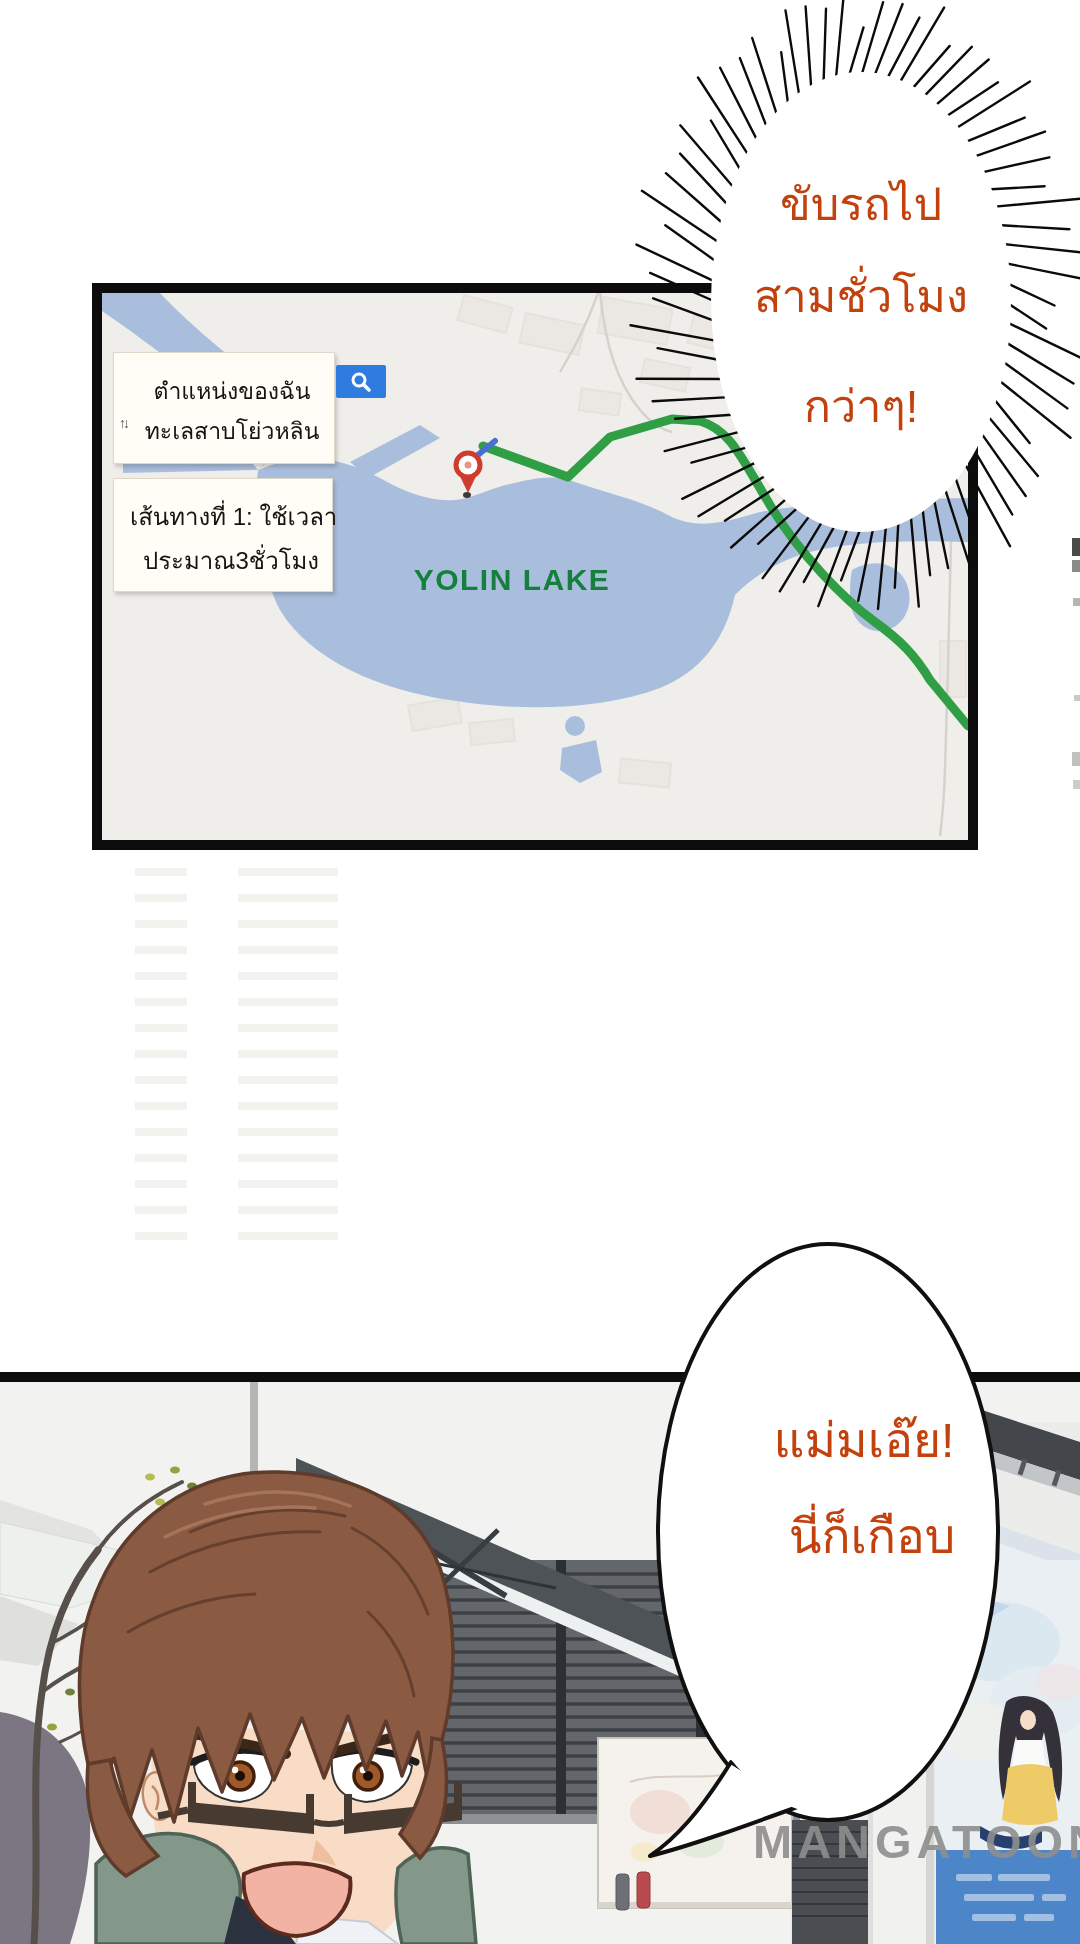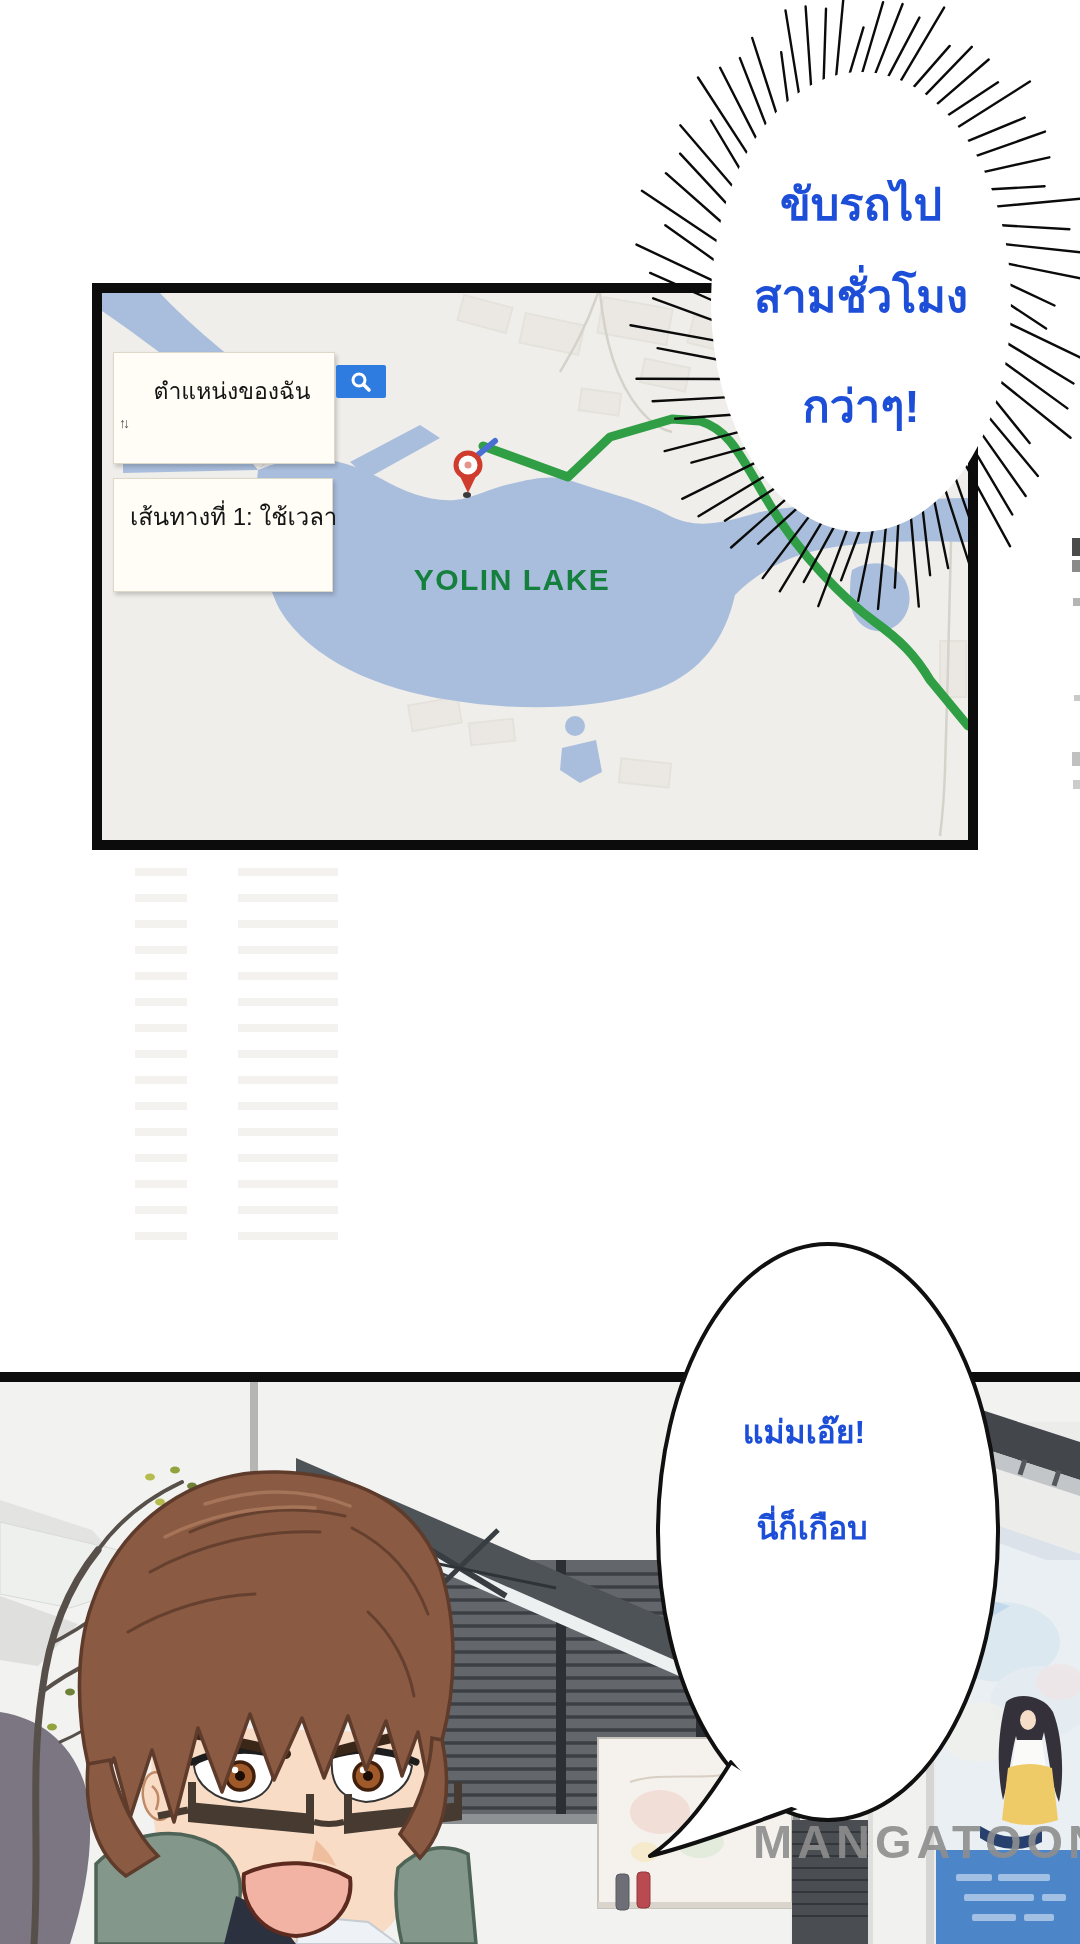--- a/index.html
+++ b/index.html
@@ -20,33 +20,33 @@
               border-radius:2px;display:flex;align-items:center;justify-content:center;}
   .lake-label{position:absolute;left:300px;top:270px;width:220px;text-align:center;
               font-weight:bold;font-size:30px;letter-spacing:1.5px;color:#15803d;}
 
   
   .dashes{position:absolute;background:repeating-linear-gradient(to bottom,#f3f2ef 0 8px,transparent 8px 26px);}
   .edge-mark{position:absolute;}
 
   
   .burst{position:absolute;left:0;top:0;pointer-events:none;}
-  .bubble-line{position:absolute;text-align:center;font-weight:bold;color:#1d4ed8;white-space:nowrap;}
+  .bubble-line{position:absolute;text-align:center;font-weight:normal;color:#c2410c;white-space:nowrap;}
   .tb{left:716px;width:290px;font-size:45px;line-height:58px;}
   .tb1{top:176px;} .tb2{top:268px;} .tb3{top:378px;}
 
   
   .photo-border{position:absolute;left:0;top:1372px;width:1080px;height:10px;background:#0d0d0d;}
   .photo-panel{position:absolute;left:0;top:1382px;width:1080px;height:562px;overflow:hidden;background:#f2f3f1;}
 
   .watermark{position:absolute;left:753px;top:1814px;width:327px;overflow:hidden;white-space:nowrap;
              font-size:47px;font-weight:bold;letter-spacing:5px;color:#8e8e8e;opacity:.9;}
 
   .bubble2{position:absolute;left:0;top:0;pointer-events:none;}
-  .bb{left:636px;width:336px;font-size:32px;line-height:60px;}
+  .bb{left:696px;width:336px;font-size:48px;line-height:60px;margin-top:9px;}
   .bb1{top:1402px;} .bb2{top:1498px;padding-left:8px;} .bb3{top:1600px;}
 </style>
 </head>
 <body>
 
 <div class="page">
 
   <div class="map-panel">
     <svg class="map-art" width="866" height="547" viewBox="0 0 866 547">
       <rect x="0" y="0" width="866" height="547" fill="#efeeea"></rect>
@@ -96,31 +96,33 @@
         <ellipse cx="365" cy="202" rx="4" ry="3" fill="#3a3a3a"></ellipse>
         <polygon points="356,179 376,179 366,200" fill="#cf3c2e"></polygon>
         <circle cx="366" cy="172" r="12" fill="#ffffff" stroke="#cf3c2e" stroke-width="5"></circle>
         <circle cx="366" cy="172" r="3.5" fill="#cf3c2e" opacity="0.55"></circle>
       </g>
     </svg>
 
     <div class="map-box box1">
       <span class="swap">↑↓</span>
       <div class="ln">ตำแหน่งของฉัน</div>
+      <div class="ln">ทะเลสาบโย่วหลิน</div>
     </div>
 
     <div class="search-btn">
       <svg width="24" height="24" viewBox="0 0 24 24">
         <circle cx="10" cy="10" r="6" fill="none" stroke="#ffffff" stroke-width="3"></circle>
         <line x1="14.5" y1="14.5" x2="20" y2="20" stroke="#ffffff" stroke-width="3.5" stroke-linecap="round"></line>
       </svg>
     </div>
 
     <div class="map-box box2">
       <div class="ln">เส้นทางที่ 1: ใช้เวลา</div>
+      <div class="ln">ประมาณ3ชั่วโมง</div>
     </div>
 
     <div class="lake-label">YOLIN LAKE</div>
   </div>
 
   <div class="dashes" style="left:135px;top:868px;width:52px;height:390px;"></div>
   <div class="dashes" style="left:238px;top:868px;width:100px;height:390px;"></div>
 
   <div class="edge-mark" style="left:1072px;top:538px;width:8px;height:18px;background:#4b4b4b;"></div>
   <div class="edge-mark" style="left:1072px;top:560px;width:8px;height:12px;background:#8a8a8a;"></div>

